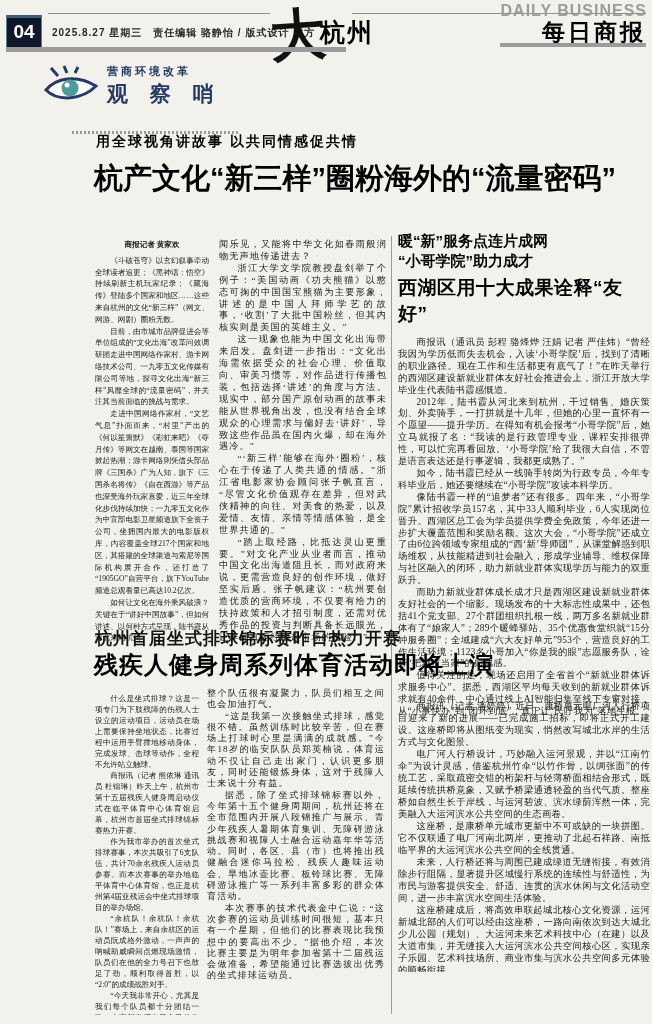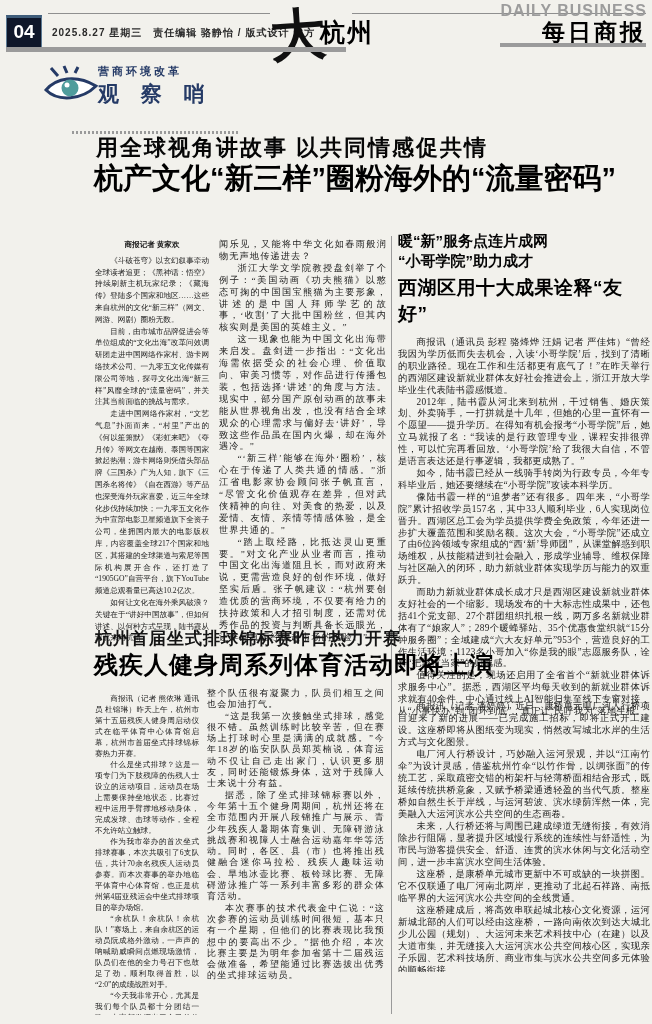--- a/index.html
+++ b/index.html
@@ -23,28 +23,28 @@
     background:#0f172a;border:1px solid #5c7a94;border-top:3px solid #3f5d7a;
     color:#fff;font-weight:bold;font-size:19px;line-height:27px;text-align:center;
   }
   .dateline{left:52px;top:26px;font-size:10px;font-weight:bold;color:#2a2a2a;letter-spacing:1px;}
   .brand-big{left:270px;top:-2px;font-size:56px;font-weight:900;color:#101010;transform:rotate(-4deg);}
   .brand-city{left:320px;top:16px;font-size:25px;font-weight:900;color:#000;letter-spacing:2px;}
   .brand-en{right:5px;top:2px;font-size:16px;font-weight:bold;color:#9c9c9c;letter-spacing:1px;}
   .brand-cn{right:6px;top:17px;font-size:23px;font-weight:900;color:#000;letter-spacing:3px;}
 
   
-  .badge{left:44px;top:64px;display:flex;align-items:center;}
+  .badge{left:44px;top:64px;display:flex;align-items:center;gap:9px;}
   .badge-l1{font-size:11px;font-weight:bold;color:#253a66;letter-spacing:3px;}
   .badge-l2{font-size:21px;font-weight:900;color:#253a66;letter-spacing:8px;margin-top:1px;}
   .badge-sub{left:72px;top:131px;width:168px;height:3px;
     background:repeating-linear-gradient(90deg,#9a9a9a 0 2px,transparent 2px 4px);}
 
   
-  .lead-kicker{left:96px;top:133px;font-size:22px;font-weight:bold;color:#060606;letter-spacing:2px;}
+  .lead-kicker{left:96px;top:133px;font-size:14px;font-weight:bold;color:#060606;letter-spacing:2px;}
   .lead-head{left:94px;top:159px;font-size:29px;font-weight:900;color:#000;letter-spacing:0px;white-space:nowrap;}
 
   
   .body p{margin:0;text-indent:2em;text-align:justify;}
   .body p.frag{text-indent:0;}
   .byline{text-align:center;font-weight:bold;margin-bottom:4px;}
   .m-c1{left:95px;top:239px;width:114px;height:404px;font-size:7.6px;line-height:11.8px;overflow:hidden;}
   .m-c2{left:219px;top:239px;width:168px;height:404px;font-size:9.2px;line-height:11.9px;letter-spacing:1.1px;overflow:hidden;}
 
   .vdivider{left:391px;top:236px;width:1px;height:778px;background:#9a9a9a;}
@@ -125,37 +125,37 @@
       <p>像陆书霞一样的“追梦者”还有很多。四年来，“小哥学院”累计招收学员157名，其中33人顺利毕业，6人实现岗位晋升。西湖区总工会为学员提供学费全免政策，今年还进一步扩大覆盖范围和奖励名额。这次大会，“小哥学院”还成立了由6位跨领域专家组成的“西‘新’导师团”，从课堂解惑到职场维权，从技能精进到社会融入，形成学业辅导、维权保障与社区融入的闭环，助力新就业群体实现学历与能力的双重跃升。</p>
       <p>而助力新就业群体成长成才只是西湖区建设新就业群体友好社会的一个缩影。现场发布的十大标志性成果中，还包括41个党支部、27个群团组织扎根一线，两万多名新就业群体有了“娘家人”；289个暖蜂驿站、35个优惠食堂织就“15分钟服务圈”；全域建成“六大友好单元”953个，营造良好的工作生活环境；1123名小哥加入“你是我的眼”志愿服务队，诠释“把城市当家”的归属感。</p>
       <p>值得关注的是，现场还启用了全省首个“新就业群体诉求服务中心”。据悉，西湖区平均每天收到的新就业群体诉求就有40余件，中心通过线上AI智能归集至线下专窗对接，从“小事快办”到“闭环到底”，真正让“民呼我为”落地生根。</p>
     </div>
   </div>
 
   <div class="abs s-kicker sans">杭州首届坐式排球锦标赛昨日热力开赛</div>
   <div class="abs s-head sans">残疾人健身周系列体育活动即将上演</div>
 
   <div class="abs body s-c1">
+    <p>什么是坐式排球？这是一项专门为下肢残障的伤残人士设立的运动项目，运动员在场上需要保持坐地状态，比赛过程中运用手臂撑地移动身体，完成发球、击球等动作，全程不允许站立触球。</p>
     <p>商报讯（记者 熊依琳 通讯员 杜锦琳）昨天上午，杭州市第十五届残疾人健身周启动仪式在临平体育中心体育馆启幕，杭州市首届坐式排球锦标赛热力开赛。</p>
-    <p>什么是坐式排球？这是一项专门为下肢残障的伤残人士设立的运动项目，运动员在场上需要保持坐地状态，比赛过程中运用手臂撑地移动身体，完成发球、击球等动作，全程不允许站立触球。</p>
     <p>作为我市举办的首次坐式排球赛事，本次共吸引了6支队伍，共计70余名残疾人运动员参赛。而本次赛事的举办地临平体育中心体育馆，也正是杭州第4届亚残运会中坐式排球项目的举办场馆。</p>
     <p>“余杭队！余杭队！余杭队！”赛场上，来自余杭区的运动员阮成格外激动，一声声的呐喊助威瞬间点燃现场激情，队员们在他的全力号召下也鼓足了劲，顺利取得首胜，以“2:0”的成绩战胜对手。</p>
     <p>“今天我非常开心，尤其是我们每个队员都十分团结一致，大家都发挥出了自己的体能极限，赢得非常漂亮！”阮成说，“尽管这次比赛时间紧、任务重，但</p>
   </div>
 
   <div class="abs body s-c2">
     <p class="frag">整个队伍很有凝聚力，队员们相互之间也会加油打气。</p>
     <p>“这是我第一次接触坐式排球，感觉很不错。虽然训练时比较辛苦，但在赛场上打球时心里是满满的成就感。”今年18岁的临安队队员郑英楠说，体育运动不仅让自己走出家门，认识更多朋友，同时还能锻炼身体，这对于残障人士来说十分有益。</p>
     <p>据悉，除了坐式排球锦标赛以外，今年第十五个健身周期间，杭州还将在全市范围内开展八段锦推广与展示、青少年残疾人暑期体育集训、无障碍游泳挑战赛和视障人士融合运动嘉年华等活动。同时，各区、县（市）也将推出残健融合迷你马拉松、残疾人趣味运动会、旱地冰壶比赛、板铃球比赛、无障碍游泳推广等一系列丰富多彩的群众体育活动。</p>
     <p>本次赛事的技术代表金中仁说：“这次参赛的运动员训练时间很短，基本只有一个星期，但他们的比赛表现比我预想中的要高出不少。”据他介绍，本次比赛主要是为明年参加省第十二届残运会做准备，希望能通过比赛选拔出优秀的坐式排球运动员。</p>
   </div>
 
   <div class="abs b-art">
     <div class="body b-body">
       <p>商报讯（记者 潘婷婷）近日，康桥单元电厂河人行桥项目迎来了新的进展——已完成施工招标，即将正式开工建设。这座桥即将从图纸变为现实，悄然改写城北水岸的生活方式与文化图景。</p>
       <p>电厂河人行桥设计，巧妙融入运河景观，并以“江南竹伞”为设计灵感，借鉴杭州竹伞“以竹作骨，以绸张面”的传统工艺，采取疏密交错的桁架杆与轻薄桥面相结合形式，既延续传统拱桥意象，又赋予桥梁通透轻盈的当代气质。整座桥如自然生长于岸线，与运河碧波、滨水绿荫浑然一体，完美融入大运河滨水公共空间的生态画卷。</p>
+      <p>这座桥，是康桥单元城市更新中不可或缺的一块拼图。它不仅联通了电厂河南北两岸，更推动了北起石祥路、南抵临平界的大运河滨水公共空间的全线贯通。</p>
       <p>未来，人行桥还将与周围已建成绿道无缝衔接，有效消除步行阻隔，显著提升区域慢行系统的连续性与舒适性，为市民与游客提供安全、舒适、连贯的滨水休闲与文化活动空间，进一步丰富滨水空间生活体验。</p>
-      <p>这座桥，是康桥单元城市更新中不可或缺的一块拼图。它不仅联通了电厂河南北两岸，更推动了北起石祥路、南抵临平界的大运河滨水公共空间的全线贯通。</p>
       <p>这座桥建成后，将高效串联起城北核心文化资源，运河新城北部的人们可以经由这座桥，一路向南依次到达大城北少儿公园（规划）、大运河未来艺术科技中心（在建）以及大道市集，并无缝接入大运河滨水公共空间核心区，实现亲子乐园、艺术科技场所、商业市集与滨水公共空间多元体验的顺畅衔接。</p>
     </div>
   </div>
 
 </div>
 
 </body></html>

